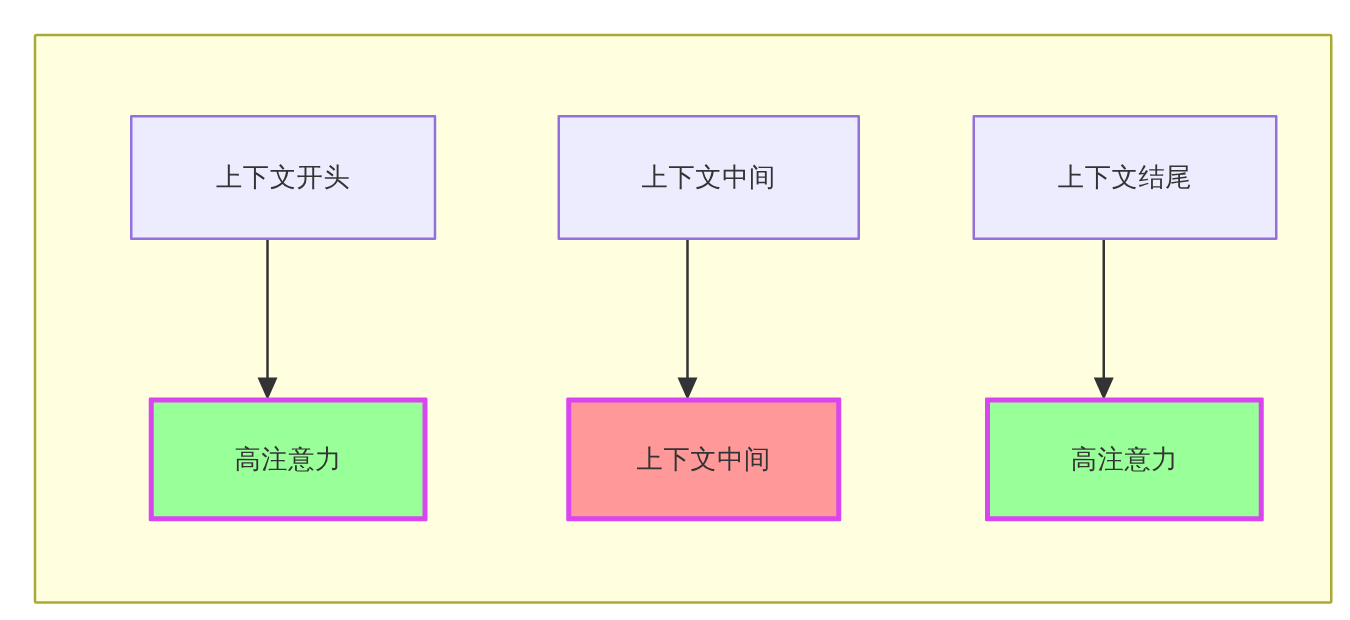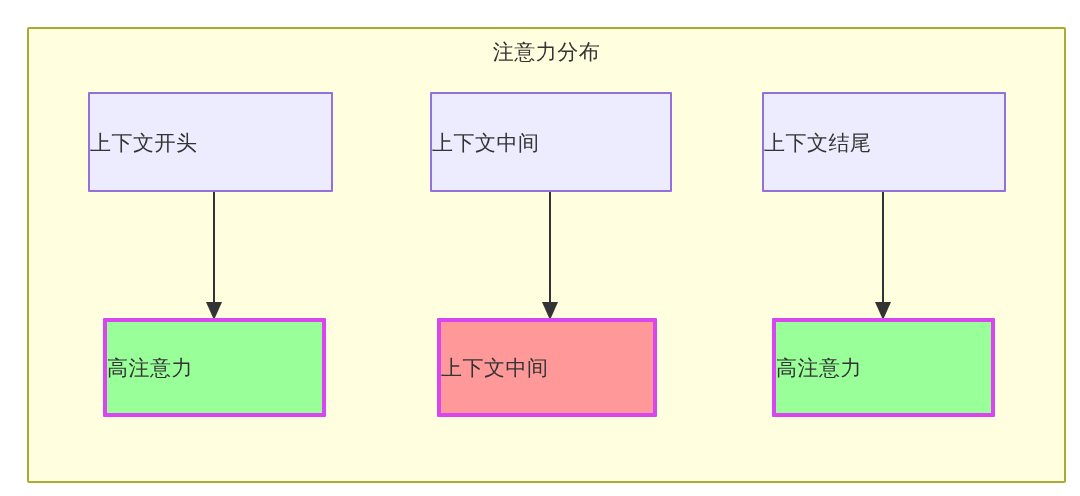--- a/index.html
+++ b/index.html
@@ -46,25 +46,27 @@
     letter-spacing: 0.5px;
     white-space: nowrap;
   }
 
   
   .node {
     position: absolute;
     box-sizing: border-box;
     display: flex;
     align-items: center;
+    justify-content: center;
     color: #333333;
     font-size: 21px;
     line-height: 1;
     letter-spacing: 0.5px;
     white-space: nowrap;
+    margin-left: 16px;
   }
 
   .node.context {
     background: #ececfe;
     border: 2px solid #9370db;
     border-radius: 1px;
   }
 
   .node.attention {
     border: 4px solid #d946ef;
@@ -107,21 +109,20 @@
     fill: #333333;
   }
 </style>
 </head>
 <body>
 
 <div id="diagram-root">
 
   <div class="subgraph-container">
 
-    <div class="subgraph-title">注意力分布</div>
 
     <svg id="edge-layer" viewBox="0 0 1080 496" xmlns="http://www.w3.org/2000/svg" style="left:-29px; top:-29px;">
       <g>
         <path class="edge-path" d="M 214 192 L 214 308"></path>
         <polygon class="edge-head" points="214,320 206,302 222,302"></polygon>
       </g>
       <g>
         <path class="edge-path" d="M 550 192 L 550 308"></path>
         <polygon class="edge-head" points="550,320 542,302 558,302"></polygon>
       </g>

